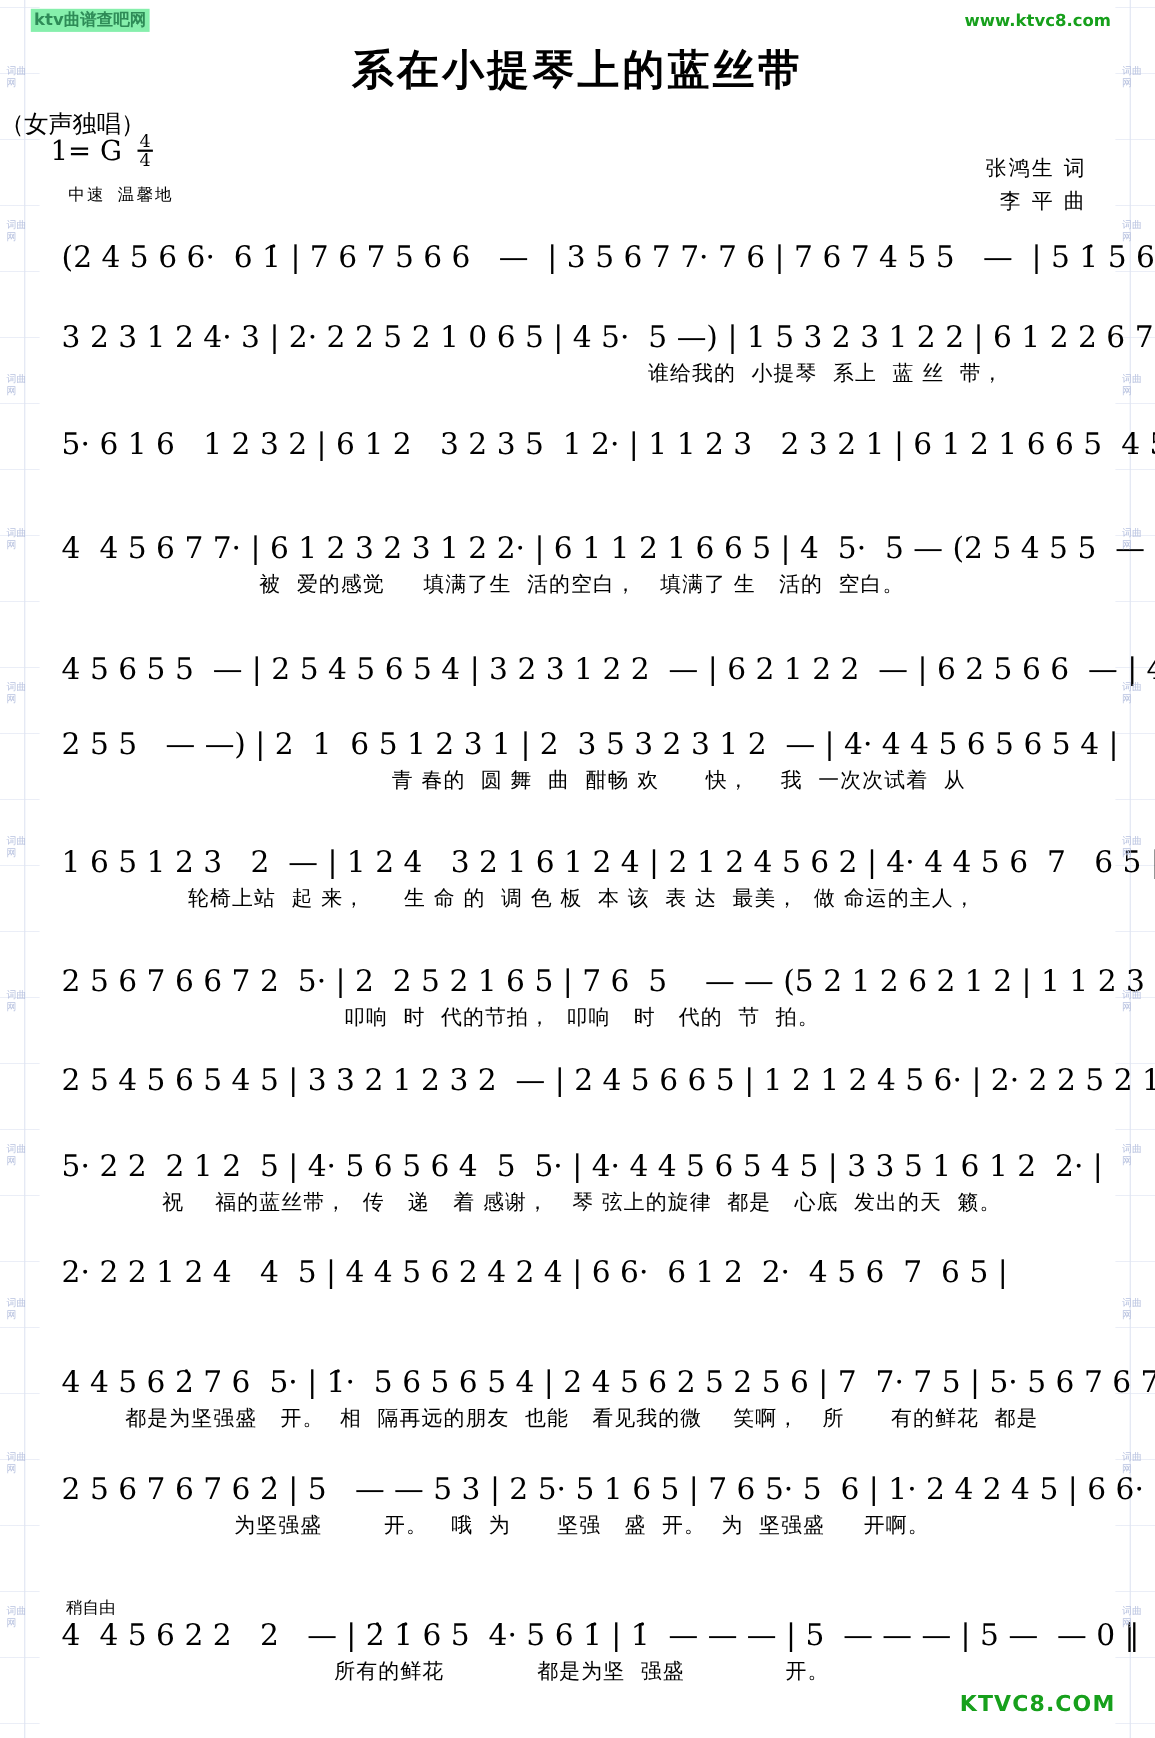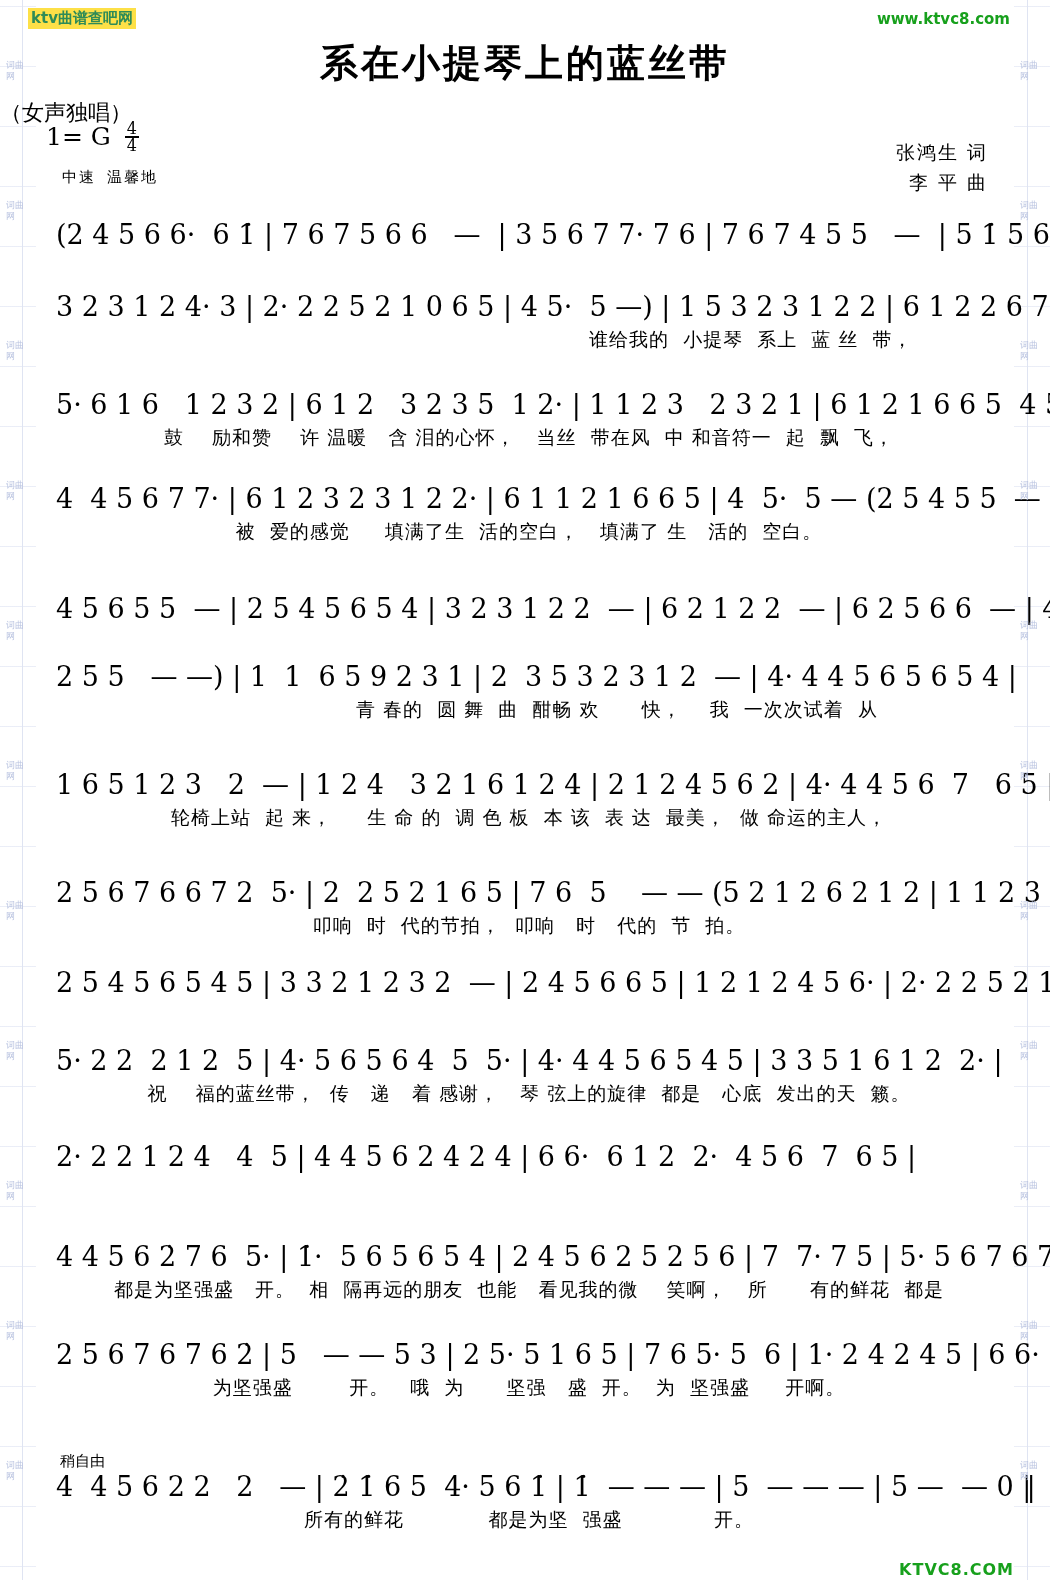--- a/index.html
+++ b/index.html
@@ -31,21 +31,21 @@
     width:24px;letter-spacing:0;
     font-family:"DejaVu Sans", sans-serif;
   }
   .rule-v{
     position:absolute;top:0;bottom:0;width:1px;background:#dfe4f2;
   }
   .hdr-left{
     position:absolute;left:28px;top:8px;
     font-family:"DejaVu Sans", sans-serif;
     font-size:15px;font-weight:bold;color:#2e8b57;
-    background:#fde047;padding:1px 3px;
+    background:#86efac;padding:1px 3px;
   }
   .hdr-right{
     position:absolute;right:40px;top:10px;
     font-family:"DejaVu Sans", sans-serif;
     font-size:15px;color:#17a01c;font-weight:bold;
   }
   .title{
     position:absolute;left:0;right:0;top:38px;
     text-align:center;
     font-family:"DejaVu Serif", serif;
@@ -97,23 +97,23 @@
     margin-top:2px;
     line-height:26px;
     letter-spacing:1px;
     text-align:center;
   }
   .freelabel{
     position:absolute;left:60px;
     font-size:15px;font-family:"DejaVu Sans", sans-serif;
   }
   .footer-logo{
-    position:absolute;right:36px;bottom:1px;
-    font-family:"DejaVu Sans", sans-serif;
-    font-size:16px;font-weight:bold;color:#17a01c;
+    position:absolute;right:36px;bottom:20px;
+    font-family:"DejaVu Sans", sans-serif;
+    font-size:20px;font-weight:bold;color:#17a01c;
     letter-spacing:1px;
   }
 </style>
 </head>
 <body>
 
 <div class="page">
 
   <div class="side-col left"></div>
   <div class="side-col right"></div>
@@ -142,35 +142,34 @@
     <div class="lyrics"></div>
   </div>
 
   <div class="staff" style="top:290px">
     <div class="notes">3 2 3 1 2 4· 3 | 2· 2 2 5 2 1 0 6 5 | 4 5·  5 —) | 1 5 3 2 3 1 2 2 | 6 1 2 2 6 7 6  5  — |</div>
     <div class="lyrics">                                                               谁给我的  小提琴  系上  蓝 丝  带，</div>
   </div>
 
   <div class="staff" style="top:388px">
     <div class="notes">5· 6 1 6   1 2 3 2 | 6 1 2   3 2 3 5  1 2· | 1 1 2 3   2 3 2 1 | 6 1 2 1 6 6 5  4 5  6· |</div>
-    <div class="lyrics">鼓    励和赞    许 温暖   含 泪的心怀，   当丝  带在风  中 和音符一  起  飘  飞，</div>
   </div>
 
   <div class="staff" style="top:482px">
     <div class="notes">4  4 5 6 7 7· | 6 1 2 3 2 3 1 2 2· | 6 1 1 2 1 6 6 5 | 4  5·  5 — (2 5 4 5 5  — |</div>
     <div class="lyrics">被  爱的感觉     填满了生  活的空白，   填满了 生   活的  空白。</div>
   </div>
 
   <div class="staff" style="top:592px">
     <div class="notes">4 5 6 5 5  — | 2 5 4 5 6 5 4 | 3 2 3 1 2 2  — | 6 2 1 2 2  — | 6 2 5 6 6  — | 4· 5 6 7 6 7 6 5 |</div>
     <div class="lyrics"></div>
   </div>
 
   <div class="staff" style="top:660px">
-    <div class="notes">2 5 5   — —) | 1  1  6 5 9 2 3 1 | 2  3 5 3 2 3 1 2  — | 4· 4 4 5 6 5 6 5 4 |</div>
+    <div class="notes">2 5 5   — —) | 2  1  6 5 1 2 3 1 | 2  3 5 3 2 3 1 2  — | 4· 4 4 5 6 5 6 5 4 |</div>
     <div class="lyrics">                         青 春的  圆 舞  曲  酣畅 欢      快，    我  一次次试着  从</div>
   </div>
 
   <div class="staff" style="top:768px">
     <div class="notes">1 6 5 1 2 3   2  — | 1 2 4   3 2 1 6 1 2 4 | 2 1 2 4 5 6 2 | 4· 4 4 5 6  7   6 5 |</div>
     <div class="lyrics">轮椅上站  起 来，     生 命 的  调 色 板  本 该  表 达  最美，  做 命运的主人，</div>
   </div>
 
   <div class="staff" style="top:876px">
     <div class="notes">2 5 6 7 6 6 7 2  5· | 2  2 5 2 1 6 5 | 7 6  5    — — (5 2 1 2 6 2 1 2 | 1 1 2 3 2 1 2 2· |</div>

